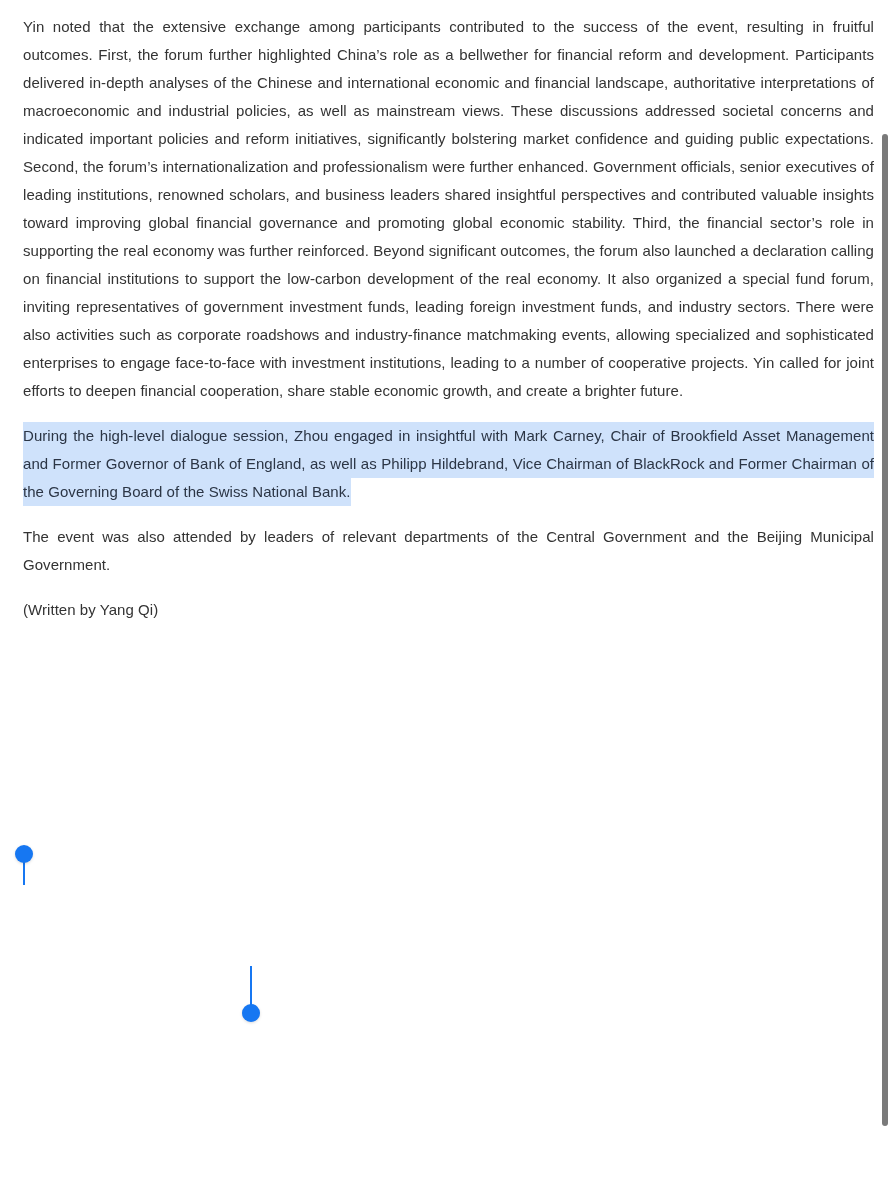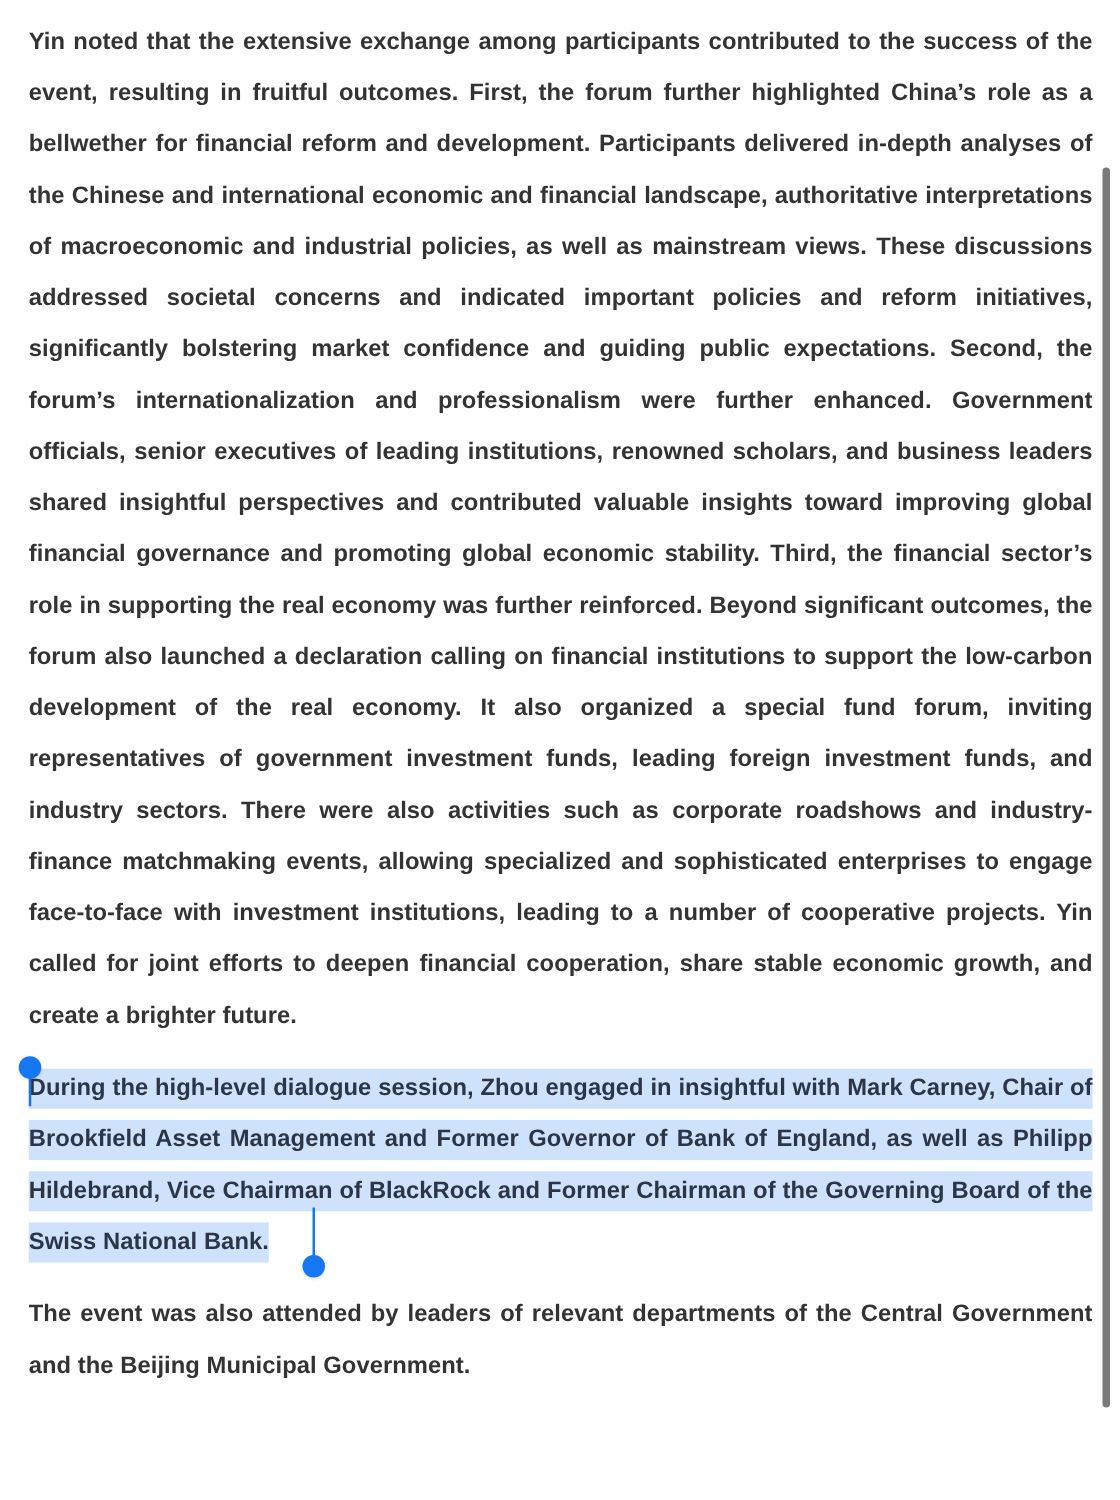--- a/index.html
+++ b/index.html
@@ -15,26 +15,25 @@
       font-family: "Liberation Sans", sans-serif;
       color: #333333;
     }
     .article {
       position: absolute;
       left: 23px;
       top: 13px;
       width: 851px;
     }
     .para {
-      font-size: 19px;
-      line-height: 41px;
+      font-size: 15px;
+      line-height: 28px;
       text-align: justify;
       margin: 0 0 17px 0;
       letter-spacing: 0.05px;
-      font-weight: bold;
     }
     .para.p1 { margin-bottom: 17px; }
     .para.selected-para { margin-bottom: 17px; }
     .sel {
       background: #cfe2fb;
       color: #2b3545;
       -webkit-box-decoration-break: clone;
       box-decoration-break: clone;
       padding: 5px 0 6px 0;
     }
@@ -72,20 +71,21 @@
     .handle-end { left: 242px; top: 1004px; }
     .stem-end { left: 250px; top: 966px; height: 42px; }
   </style>
 </head>
 <body>
 
 <div class="article">
   <p class="para p1">Yin noted that the extensive exchange among participants contributed to the success of the event, resulting in fruitful outcomes. First, the forum further highlighted China’s role as a bellwether for financial reform and development. Participants delivered in-depth analyses of the Chinese and international economic and financial landscape, authoritative interpretations of macroeconomic and industrial policies, as well as mainstream views. These discussions addressed societal concerns and indicated important policies and reform initiatives, significantly bolstering market confidence and guiding public expectations. Second, the forum’s internationalization and professionalism were further enhanced. Government officials, senior executives of leading institutions, renowned scholars, and business leaders shared insightful perspectives and contributed valuable insights toward improving global financial governance and promoting global economic stability. Third, the financial sector’s role in supporting the real economy was further reinforced. Beyond significant outcomes, the forum also launched a declaration calling on financial institutions to support the low-carbon development of the real economy. It also organized a special fund forum, inviting representatives of government investment funds, leading foreign investment funds, and industry sectors. There were also activities such as corporate roadshows and industry-finance matchmaking events, allowing specialized and sophisticated enterprises to engage face-to-face with investment institutions, leading to a number of cooperative projects. Yin called for joint efforts to deepen financial cooperation, share stable economic growth, and create a brighter future.</p>
   <p class="para selected-para"><span class="sel">During the high-level dialogue session, Zhou engaged in insightful with Mark Carney, Chair of Brookfield Asset Management and Former Governor of Bank of England, as well as Philipp Hildebrand, Vice Chairman of BlackRock and Former Chairman of the Governing Board of the Swiss National Bank.</span></p>
   <p class="para">The event was also attended by leaders of relevant departments of the Central Government and the Beijing Municipal Government.</p>
+  <p class="para">(Written by Yang Qi)</p>
 </div>
 
 <div class="handle-stem stem-start"></div>
 <div class="handle handle-start"></div>
 <div class="handle-stem stem-end"></div>
 <div class="handle handle-end"></div>
 
 <div class="scrollbar-track"></div>
 <div class="scrollbar-thumb"></div>
 

